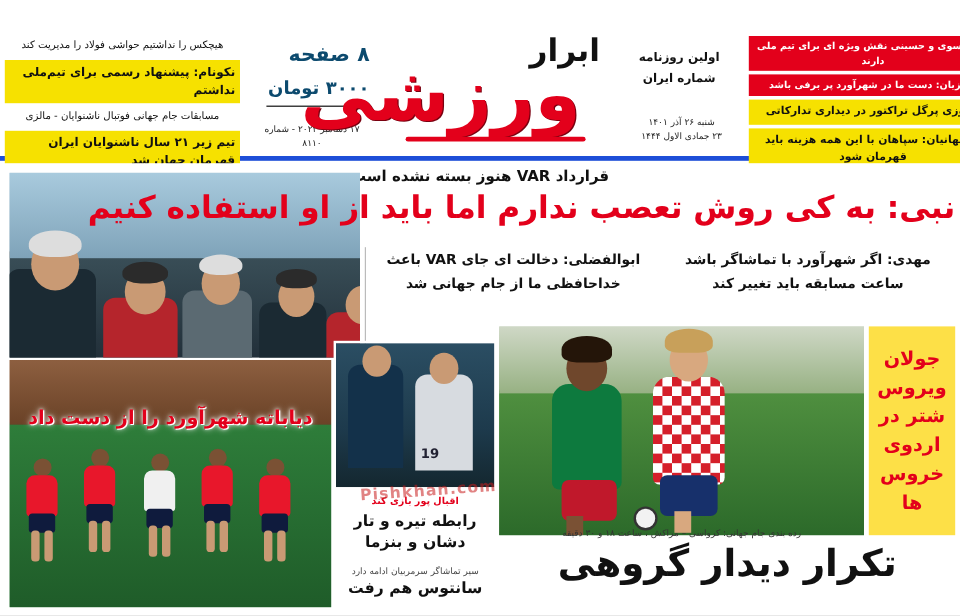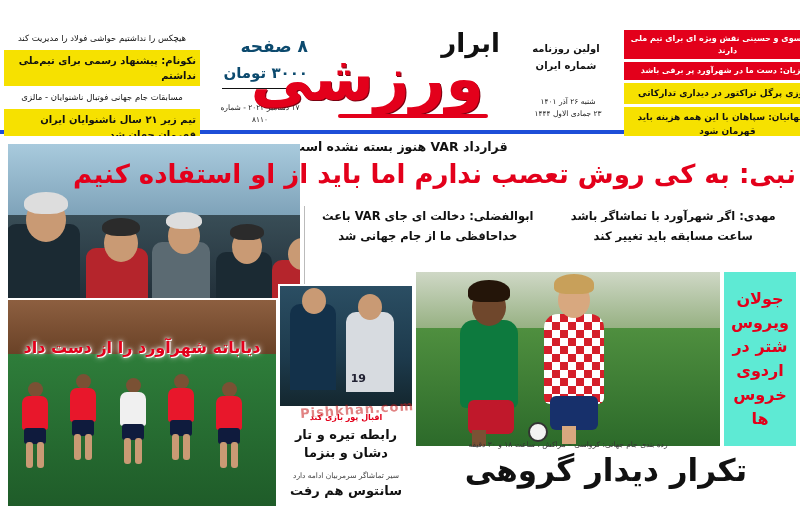--- a/index.html
+++ b/index.html
@@ -175,21 +175,21 @@
   }
 
   .right-photo {
     position: absolute; left: 416px; top: 272px; width: 304px; height: 174px;
     background: linear-gradient(180deg,#c9d4c0 0%, #8fae7a 30%, #4f8f3f 31%, #2f6d2c 100%);
     overflow: hidden;
   }
 
   .yellow-vert {
     position: absolute; left: 724px; top: 272px; width: 72px; height: 174px;
-    background: #5eead4; display: flex; align-items: center; justify-content: center;
+    background: #fde047; display: flex; align-items: center; justify-content: center;
   }
   .yellow-vert .txt {
     color: #e3001b; font-size: 16px; font-weight: bold; line-height: 1.5;
     text-align: center;
   }
 
   
   .bottom-caption-box {
     position: absolute; left: 278px; top: 412px; width: 136px; height: 60px;
     text-align: center;

